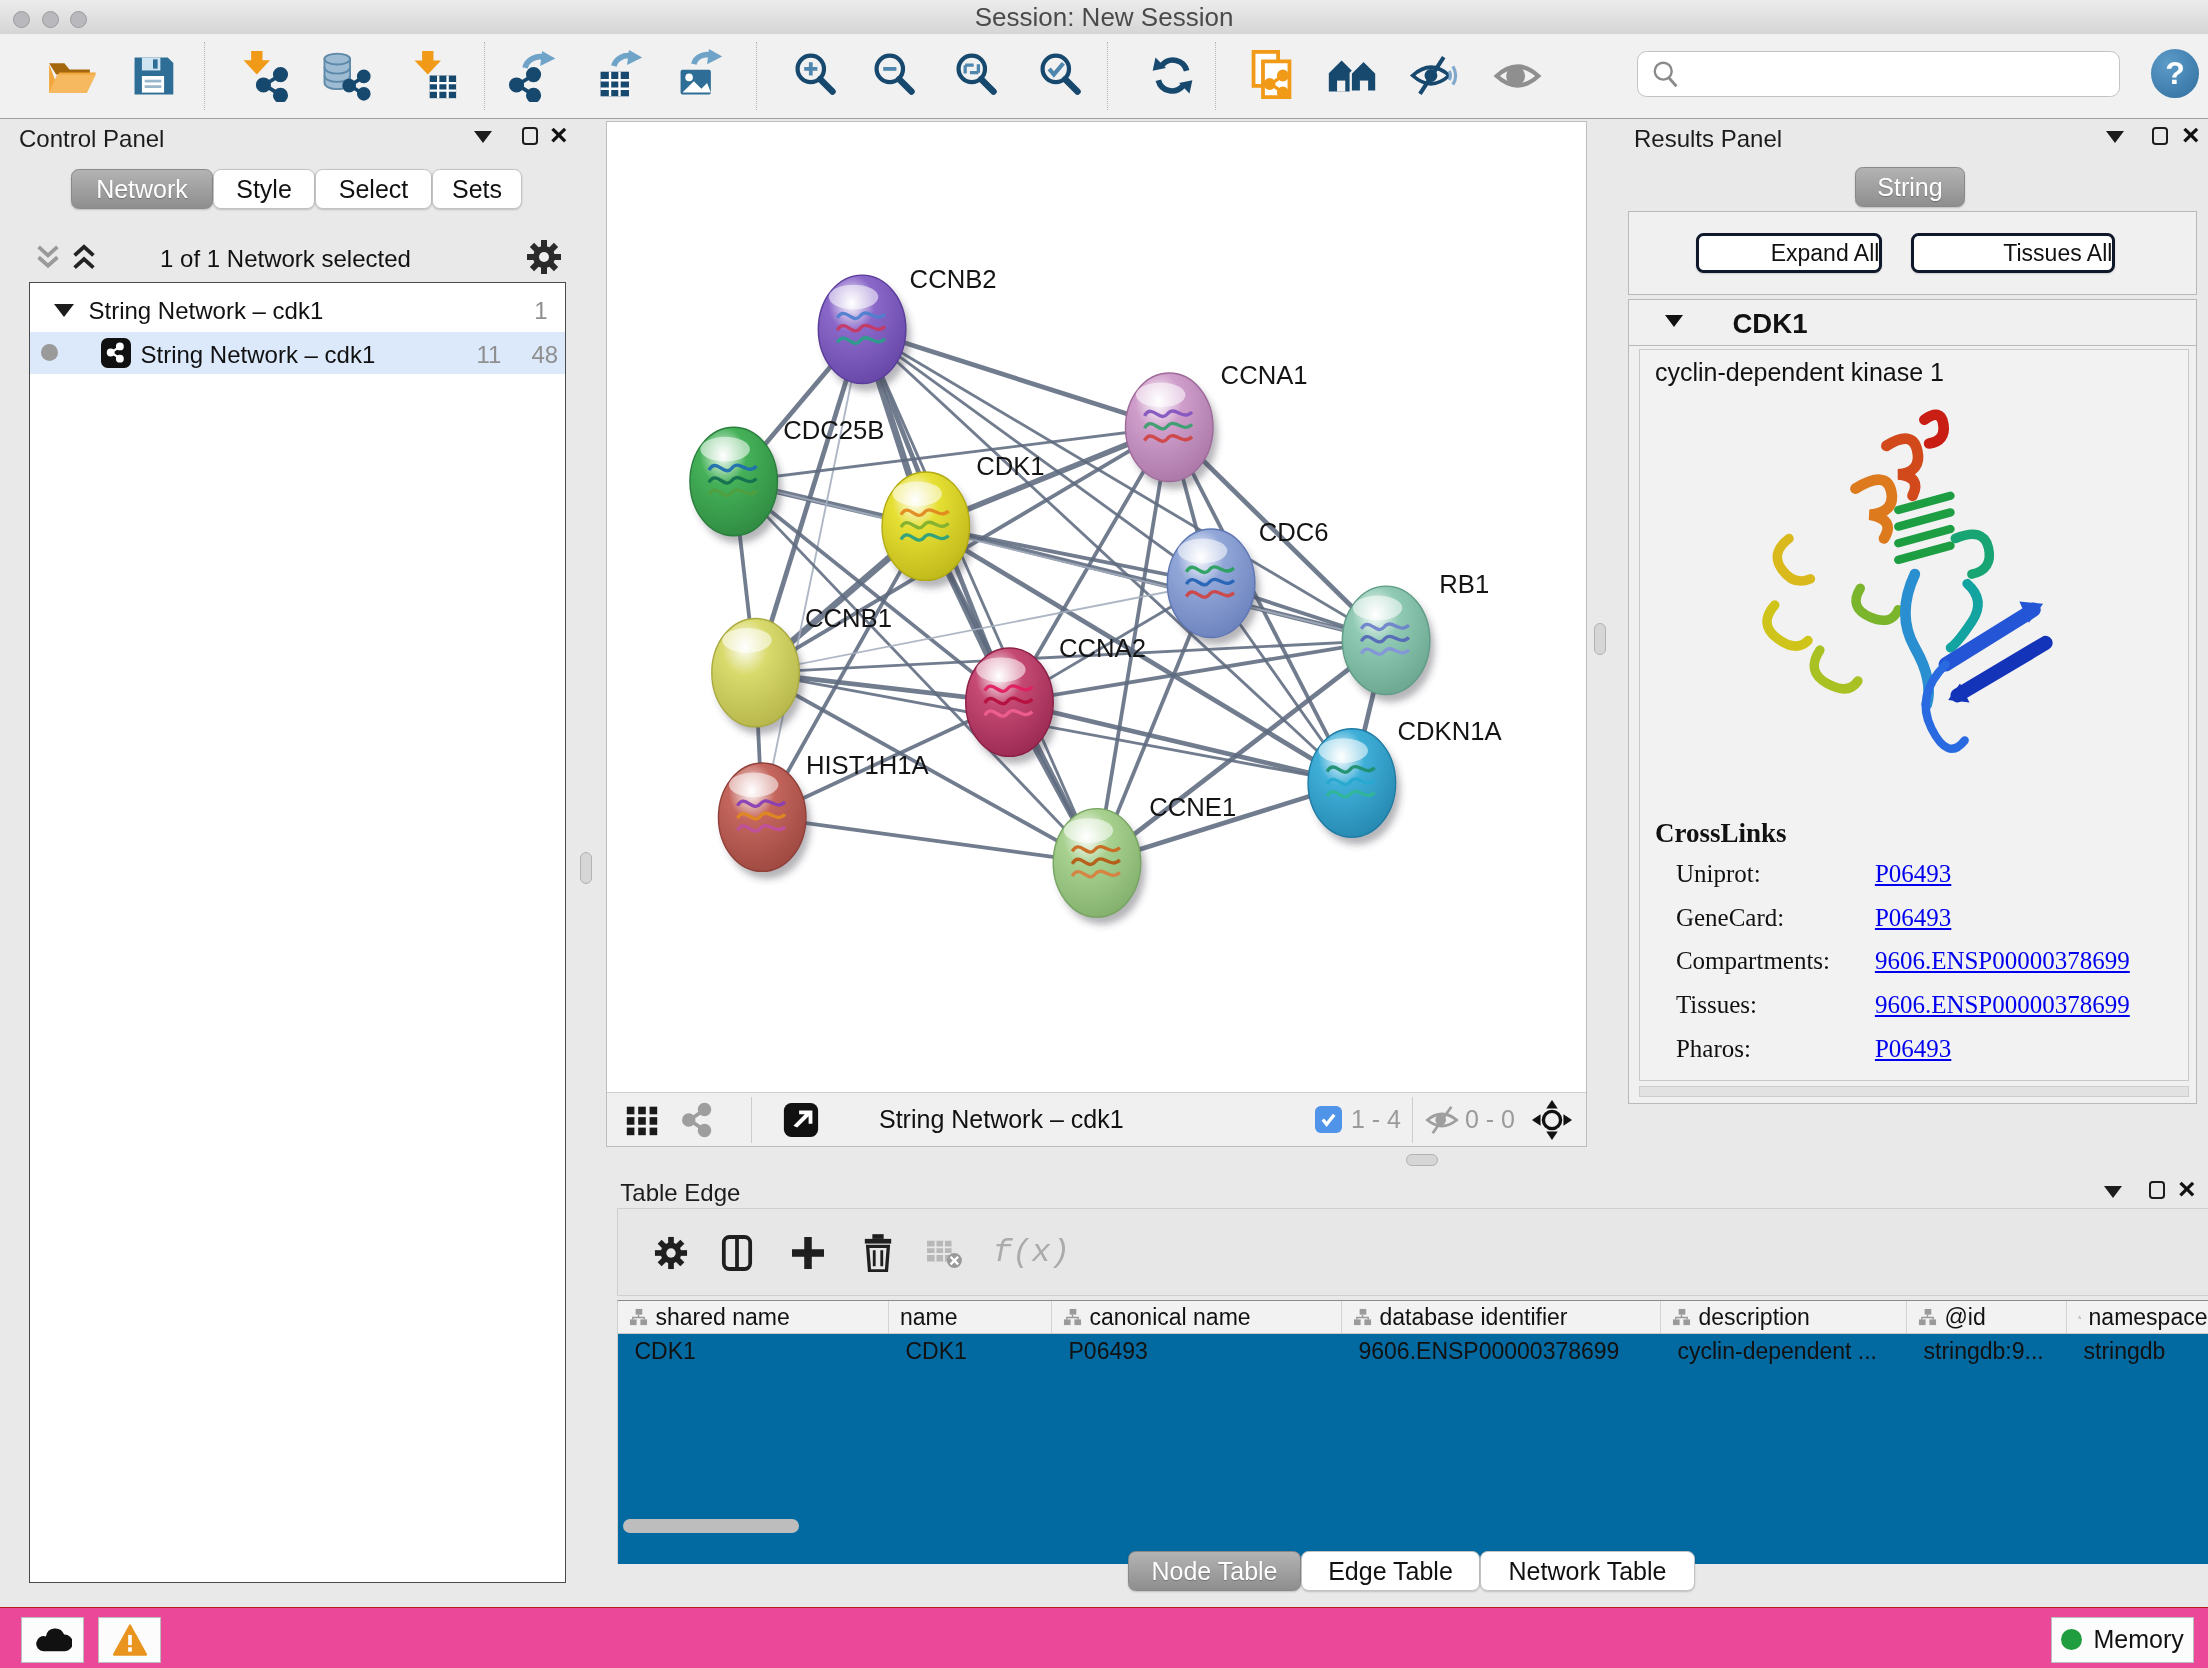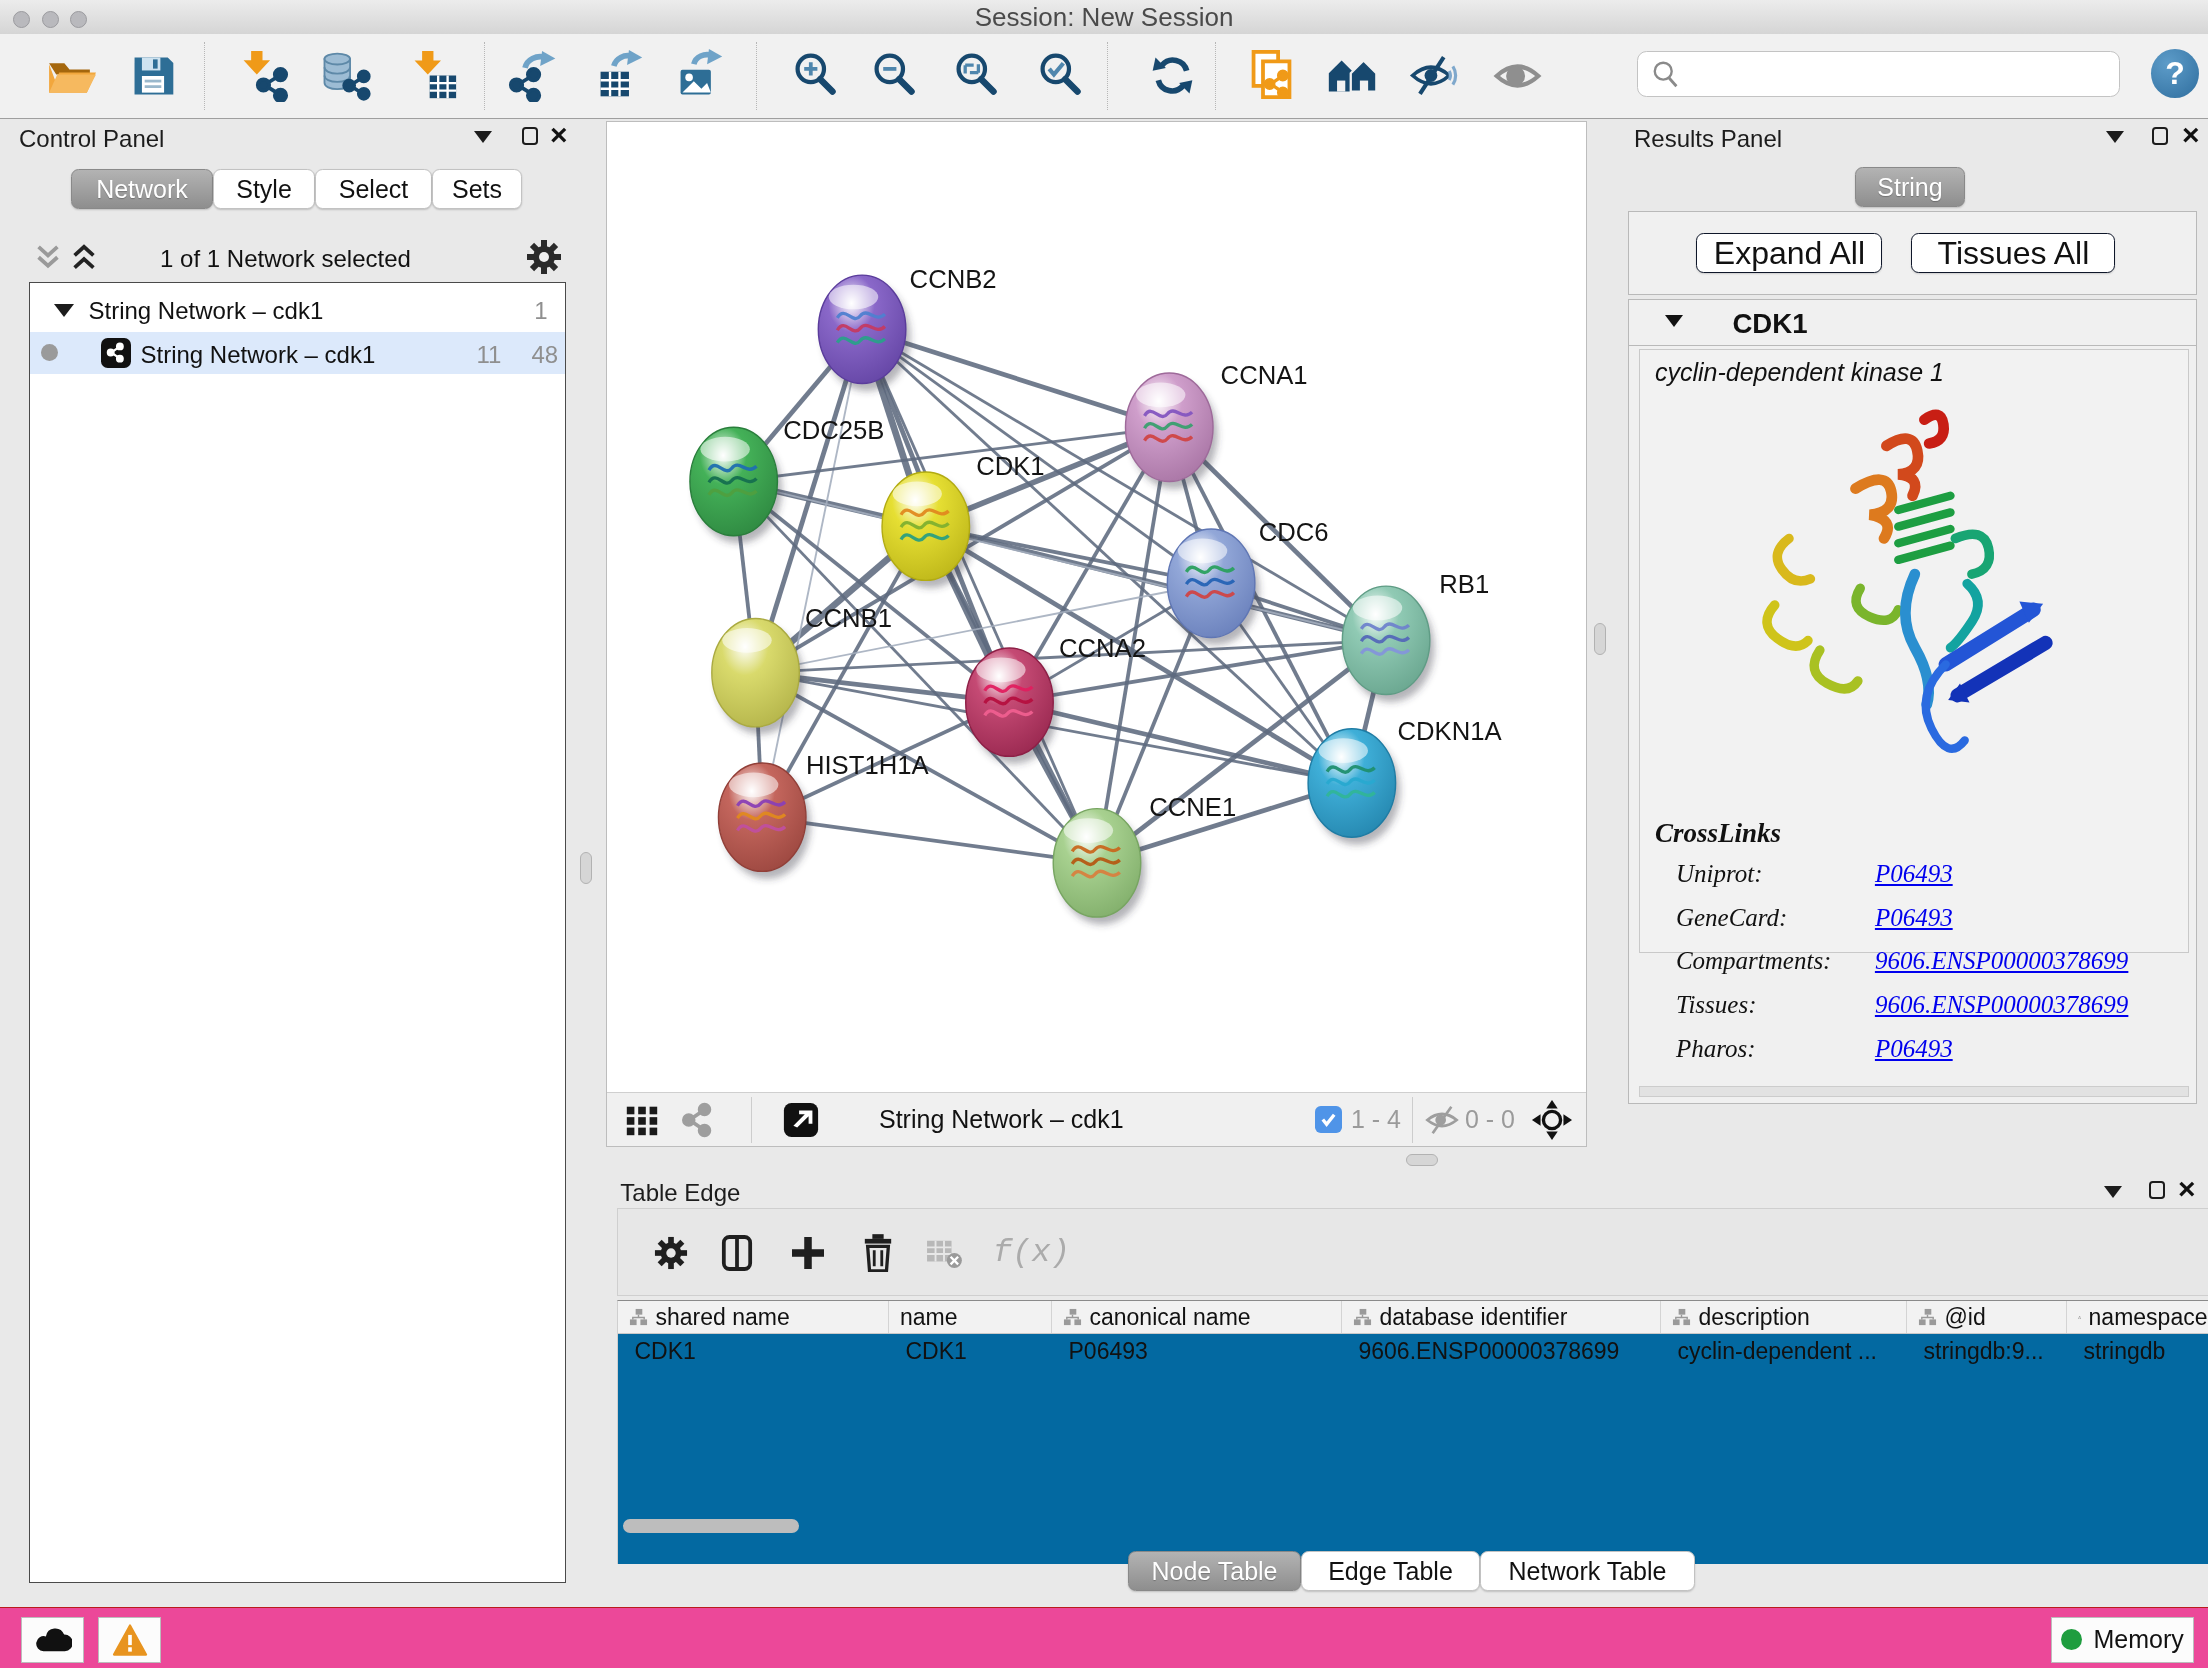--- a/index.html
+++ b/index.html
@@ -34,22 +34,22 @@
   .ph-caret{position:absolute;width:0;height:0;border-left:9.5px solid transparent;
     border-right:9.5px solid transparent;border-top:12.4px solid #1c1c1c;}
   .ph-float{position:absolute;width:16px;height:18px;border:2.9px solid #1c1c1c;border-radius:3.8px;box-sizing:border-box;}
   .ph-close{position:absolute;font-size:30px;font-weight:bold;color:#111;line-height:28.5px;}
   .tab{position:absolute;height:40px;background:#fff;border:1px solid #c2c2c2;border-radius:7.6px;
     display:flex;align-items:center;justify-content:center;font-size:25px;color:#111;
     box-shadow:0 1px 1.9px rgba(0,0,0,.18);box-sizing:border-box;}
   .tab.selected{background:linear-gradient(#b3b3b3,#8e8e8e);color:#fff;border-color:#898989;
     text-shadow:0 1px 1px rgba(0,0,0,.25);}
   .gbox{position:absolute;background:#f0f0f0;border:1.9px solid #b9b9b9;box-sizing:border-box;}
-  .btn{position:absolute;height:40px;background:#fff;border:1px solid #0f172a;border-radius:7.6px;
-    display:flex;align-items:center;justify-content:center;font-size:32px;color:#111;
+  .btn{position:absolute;height:40px;background:#fff;border:3px solid #0f172a;border-radius:7.6px;
+    display:flex;align-items:center;justify-content:flex-end;font-size:23px;color:#111;
     box-shadow:0 1px 1.9px rgba(0,0,0,.15);box-sizing:border-box;}
   
   .control-panel{position:absolute;left:0;top:119px;width:571px;height:1488px;}
   .selbar-text{position:absolute;left:28.5px;right:28.5px;text-align:center;font-size:24px;color:#111;}
   .treebox{position:absolute;left:28.5px;top:163px;width:537px;height:1301px;background:#fff;
     border:1.9px solid #4a4a4a;box-sizing:border-box;}
   .treerow{position:absolute;left:0;width:100%;height:42px;}
   .treerow.sel{background:#dce9fb;}
   .tree-caret{position:absolute;width:0;height:0;border-left:10.5px solid transparent;
     border-right:10.5px solid transparent;border-top:13.3px solid #1c1c1c;}
@@ -66,22 +66,22 @@
     border-top:1px solid #cfcfcf;}
   .ntb-item{position:absolute;top:0;height:53px;display:flex;align-items:center;}
   .ntb-sep{position:absolute;top:3.8px;height:46px;border-left:1px solid #cdcdcd;}
   .ntb-title{font-size:25px;color:#111;white-space:nowrap;}
   .ntb-count{font-size:25px;color:#9a9a9a;}
   .checkbox-blue{width:27px;height:27px;border-radius:5.7px;background:#4f94e8;display:flex;
     align-items:center;justify-content:center;}
   .splitter-handle{position:absolute;background:#d6d6d6;border:1px solid #b2b2b2;border-radius:6.7px;box-sizing:border-box;}
   
   .results-panel{position:absolute;left:1617px;top:119px;width:592px;height:1488px;}
-  .rp-inner{position:absolute;left:9.5px;top:49px;width:550px;height:604px;background:#f2f2f2;
-    border:1px solid #c9c9c9;box-sizing:border-box;font-style:italic;}
+  .rp-inner{position:absolute;left:9.5px;top:49px;width:550px;height:732px;background:#f2f2f2;
+    border:1px solid #c9c9c9;box-sizing:border-box;}
   .serif{font-family:"Liberation Serif","DejaVu Serif",serif;}
   .xl-label{position:absolute;font-size:25px;color:#111;}
   .xl-link{position:absolute;font-size:25px;color:#0000EE;text-decoration:underline;cursor:pointer;white-space:nowrap;}
   
   .table-panel{position:absolute;left:606px;top:1175px;width:1603px;height:433px;}
   .tp-toolbar{position:absolute;left:10.5px;top:33px;width:1593px;height:88px;background:#e7e7e7;
     border:1px solid #cfcfcf;box-sizing:border-box;}
   .tp-tool{position:absolute;top:17px;width:49px;height:53px;display:flex;align-items:center;justify-content:center;}
   .fx{font-family:Liberation Mono, monospace;font-style:italic;font-size:32px;color:#ababab;}
   .ttable{position:absolute;left:10.5px;top:125px;width:1593px;height:264px;background:#0369a1;

